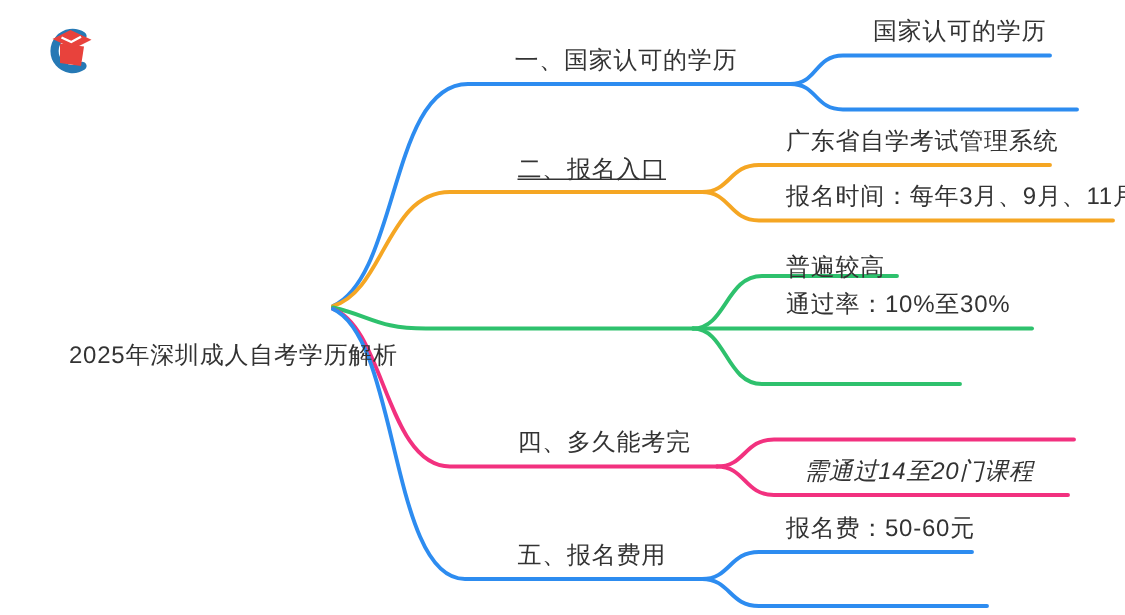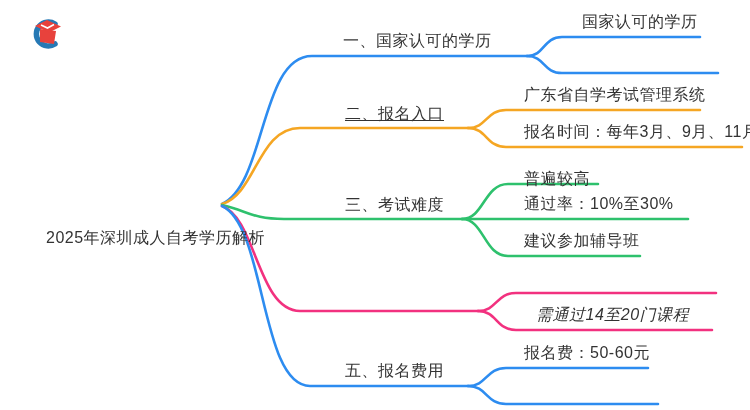--- a/index.html
+++ b/index.html
@@ -77,29 +77,28 @@
       <path d="M10,12 L26,14 L24,27 L10,25 Z" fill="#E8423C"></path>
       <polygon points="17,3 31,9.5 19,15.5 5,9" fill="#E8423C"></polygon>
       <polyline points="11,8 17.5,11 24,7.5" fill="none" stroke="#ffffff" stroke-width="1.6"></polyline>
     </svg>
   </div>
 
   <div class="node root">2025年深圳成人自考学历解析</div>
 
   <div class="node l1-1">一、国家认可的学历</div>
   <div class="node l1-2">二、报名入口</div>
-  <div class="node l1-3">三、考试难度</div>
+  <div class="node l1-4">四、多久能考完</div>
   <div class="node c1a">国家认可的学历</div>
 
   <div class="node l1-5">五、报名费用</div>
 
   <div class="node c2a">广东省自学考试管理系统</div>
   <div class="node c2b">报名时间：每年3月、9月、11月</div>
 
   <div class="node c3a">普遍较高</div>
   <div class="node c3b">通过率：10%至30%</div>
-  <div class="node c3c">建议参加辅导班</div>
 
   <div class="node c4b">需通过14至20门课程</div>
 
   <div class="node c5a">报名费：50-60元</div>
 
 </div>
 
 </body></html>

